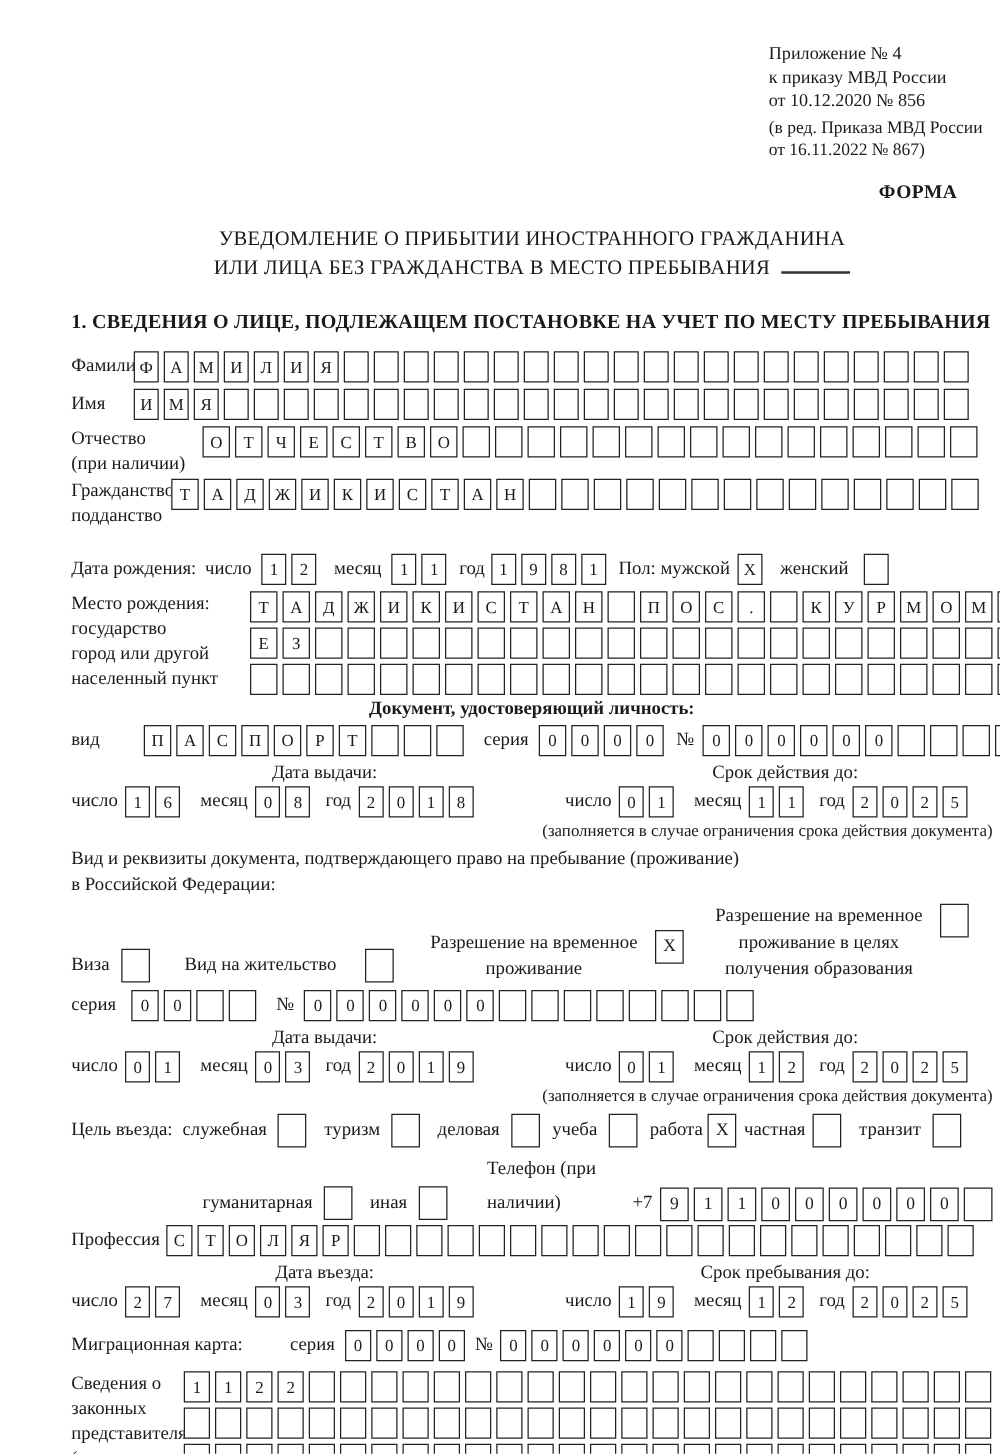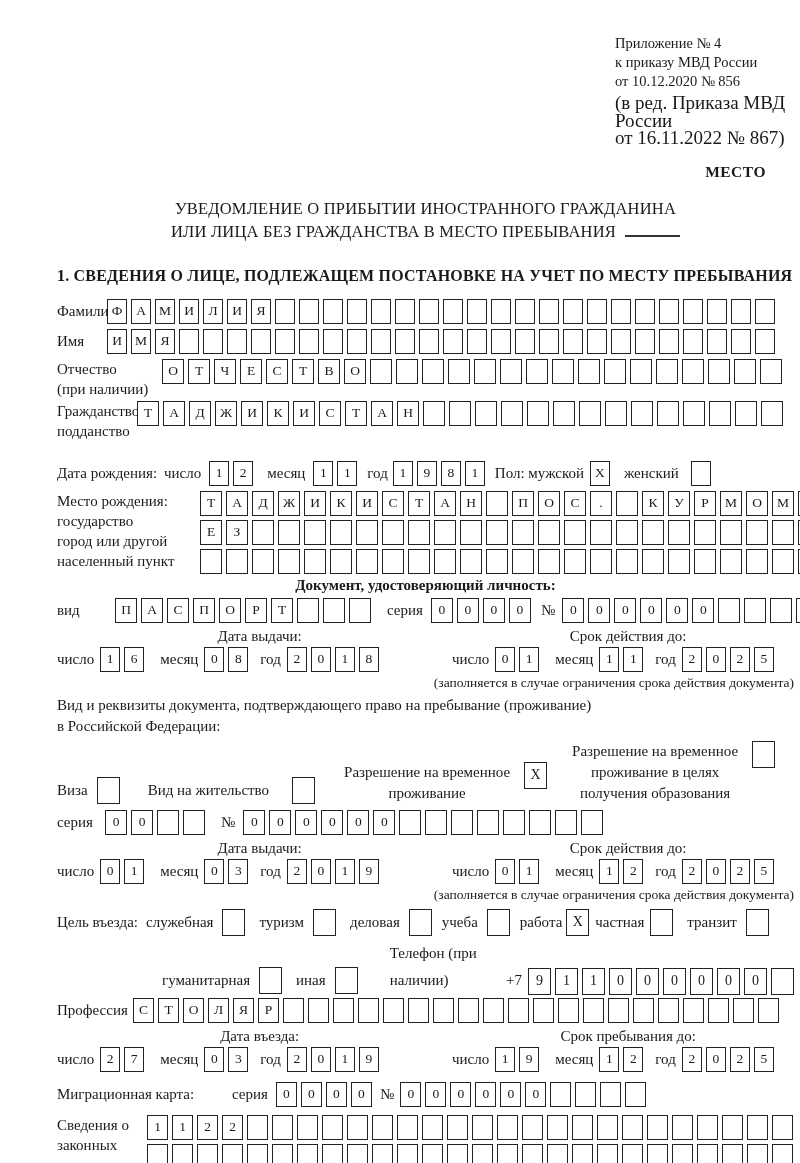--- a/index.html
+++ b/index.html
@@ -2,21 +2,21 @@
 <html><head>
 <meta charset="utf-8">
 <style>
   html,body{margin:0;padding:0;background:#fff;}
   body{width:800px;height:1163px;overflow:hidden;color:#1a1a1a;
        font-family:"Liberation Serif","DejaVu Serif",serif;font-size:15px;}
   .page{box-sizing:border-box;width:800px;padding:34px 6px 0 57px;}
 
   
   .refblock{margin-left:558px;line-height:19px;font-size:14.5px;}
-  .refblock .small{font-size:19px;line-height:17.5px;margin-top:3px;}
+  .refblock .small{font-size:14px;line-height:17.5px;margin-top:3px;}
   .forma{text-align:right;font-weight:bold;font-size:15.5px;margin:16px 28px 0 0;letter-spacing:.5px;}
 
   
   .title{text-align:center;font-weight:normal;font-size:16.5px;line-height:23px;margin-top:16px;letter-spacing:.2px;}
   .uline{display:inline-block;width:55px;border-bottom:2px solid #333;margin-left:9px;}
   .sec1{font-weight:bold;font-size:16px;margin-top:24px;letter-spacing:.2px;}
 
   .formarea{margin-top:14px;}
 
   
@@ -55,21 +55,21 @@
 
   <div class="refblock">
     <div>Приложение № 4</div>
     <div>к приказу МВД России</div>
     <div>от 10.12.2020 № 856</div>
     <div class="small">
       <div>(в ред. Приказа МВД России</div>
       <div>от 16.11.2022 № 867)</div>
     </div>
   </div>
-  <div class="forma">МЕСТО</div>
+  <div class="forma">ФОРМА</div>
 
   <div class="title">
     <div>УВЕДОМЛЕНИЕ О ПРИБЫТИИ ИНОСТРАННОГО ГРАЖДАНИНА</div>
     <div><span>ИЛИ ЛИЦА БЕЗ ГРАЖДАНСТВА В МЕСТО ПРЕБЫВАНИЯ</span><span class="uline"></span></div>
   </div>
 
   <div class="sec1">1. СВЕДЕНИЯ О ЛИЦЕ, ПОДЛЕЖАЩЕМ ПОСТАНОВКЕ НА УЧЕТ ПО МЕСТУ ПРЕБЫВАНИЯ</div>
 
   <div class="formarea">
 

